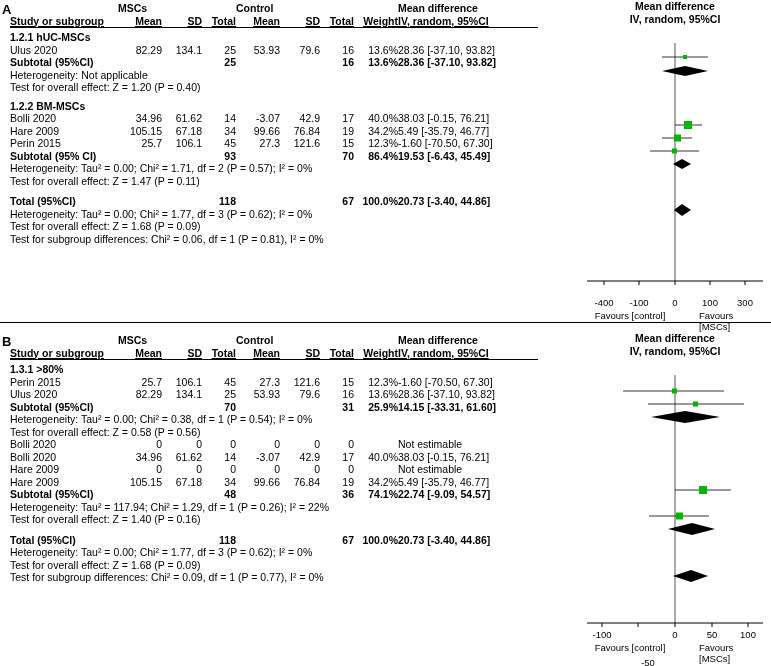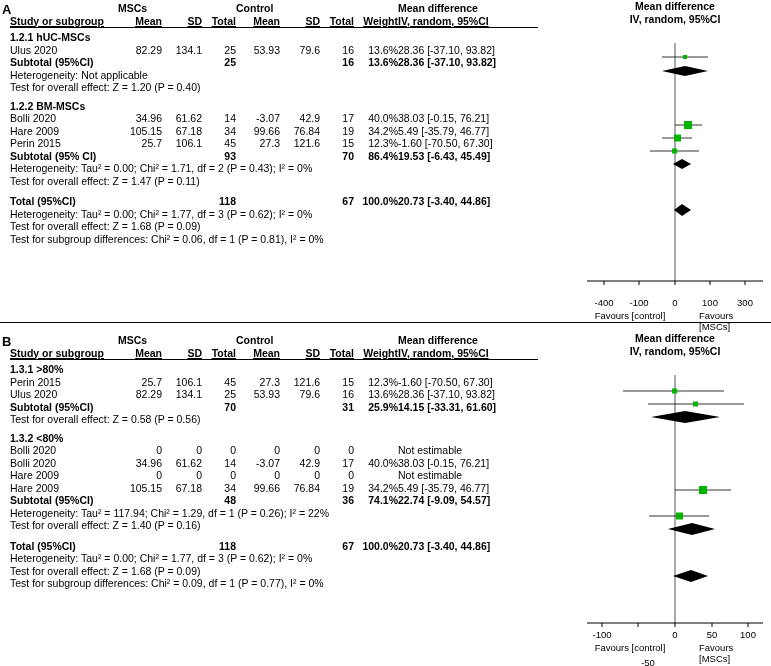--- a/index.html
+++ b/index.html
@@ -117,21 +117,21 @@
         <td></td>
             <td></td>
         <td class="num sub">93</td>
         <td></td>
             <td></td>
         <td class="num sub">70</td>
         <td class="num sub">86.4%</td>
         <td class="ci sub">19.53 [-6.43, 45.49]</td>
       </tr>
       <tr>
-            <td class="note" colspan="9">Heterogeneity: Tau² = 0.00; Chi² = 1.71, df = 2 (P = 0.43); I² = 0%</td>
+            <td class="note" colspan="9">Heterogeneity: Tau² = 0.00; Chi² = 1.71, df = 2 (P = 0.57); I² = 0%</td>
           </tr>
       <tr>
             <td class="note" colspan="9">Test for overall effect: Z = 1.47 (P = 0.11)</td>
           </tr>
 
       <tr>
         <td class="sub" style="padding-top:8px;">Total (95%CI)</td>
         <td></td>
             <td></td>
         <td class="num sub" style="padding-top:8px;">118</td>
@@ -255,26 +255,26 @@
         <td></td>
             <td></td>
         <td class="num sub">70</td>
         <td></td>
             <td></td>
         <td class="num sub">31</td>
         <td class="num sub">25.9%</td>
         <td class="ci sub">14.15 [-33.31, 61.60]</td>
       </tr>
       <tr>
+            <td class="note" colspan="9">Heterogeneity: Tau² = 0.00; Chi² = 0.38, df = 1 (P = 0.54); I² = 0%</td>
+          </tr>
+      <tr>
             <td class="note" colspan="9">Test for overall effect: Z = 0.58 (P = 0.56)</td>
           </tr>
 
-      <tr>
-            <td class="sub" colspan="9" style="padding-top:6px;">1.3.2 &lt;80%</td>
-          </tr>
       <tr>
         <td>Bolli 2020</td>
         <td class="num">0</td>
         <td class="num">0</td>
         <td class="num">0</td>
         <td class="num">0</td>
         <td class="num">0</td>
         <td class="num">0</td>
         <td class="num"></td>
         <td class="ci">Not estimable</td>

